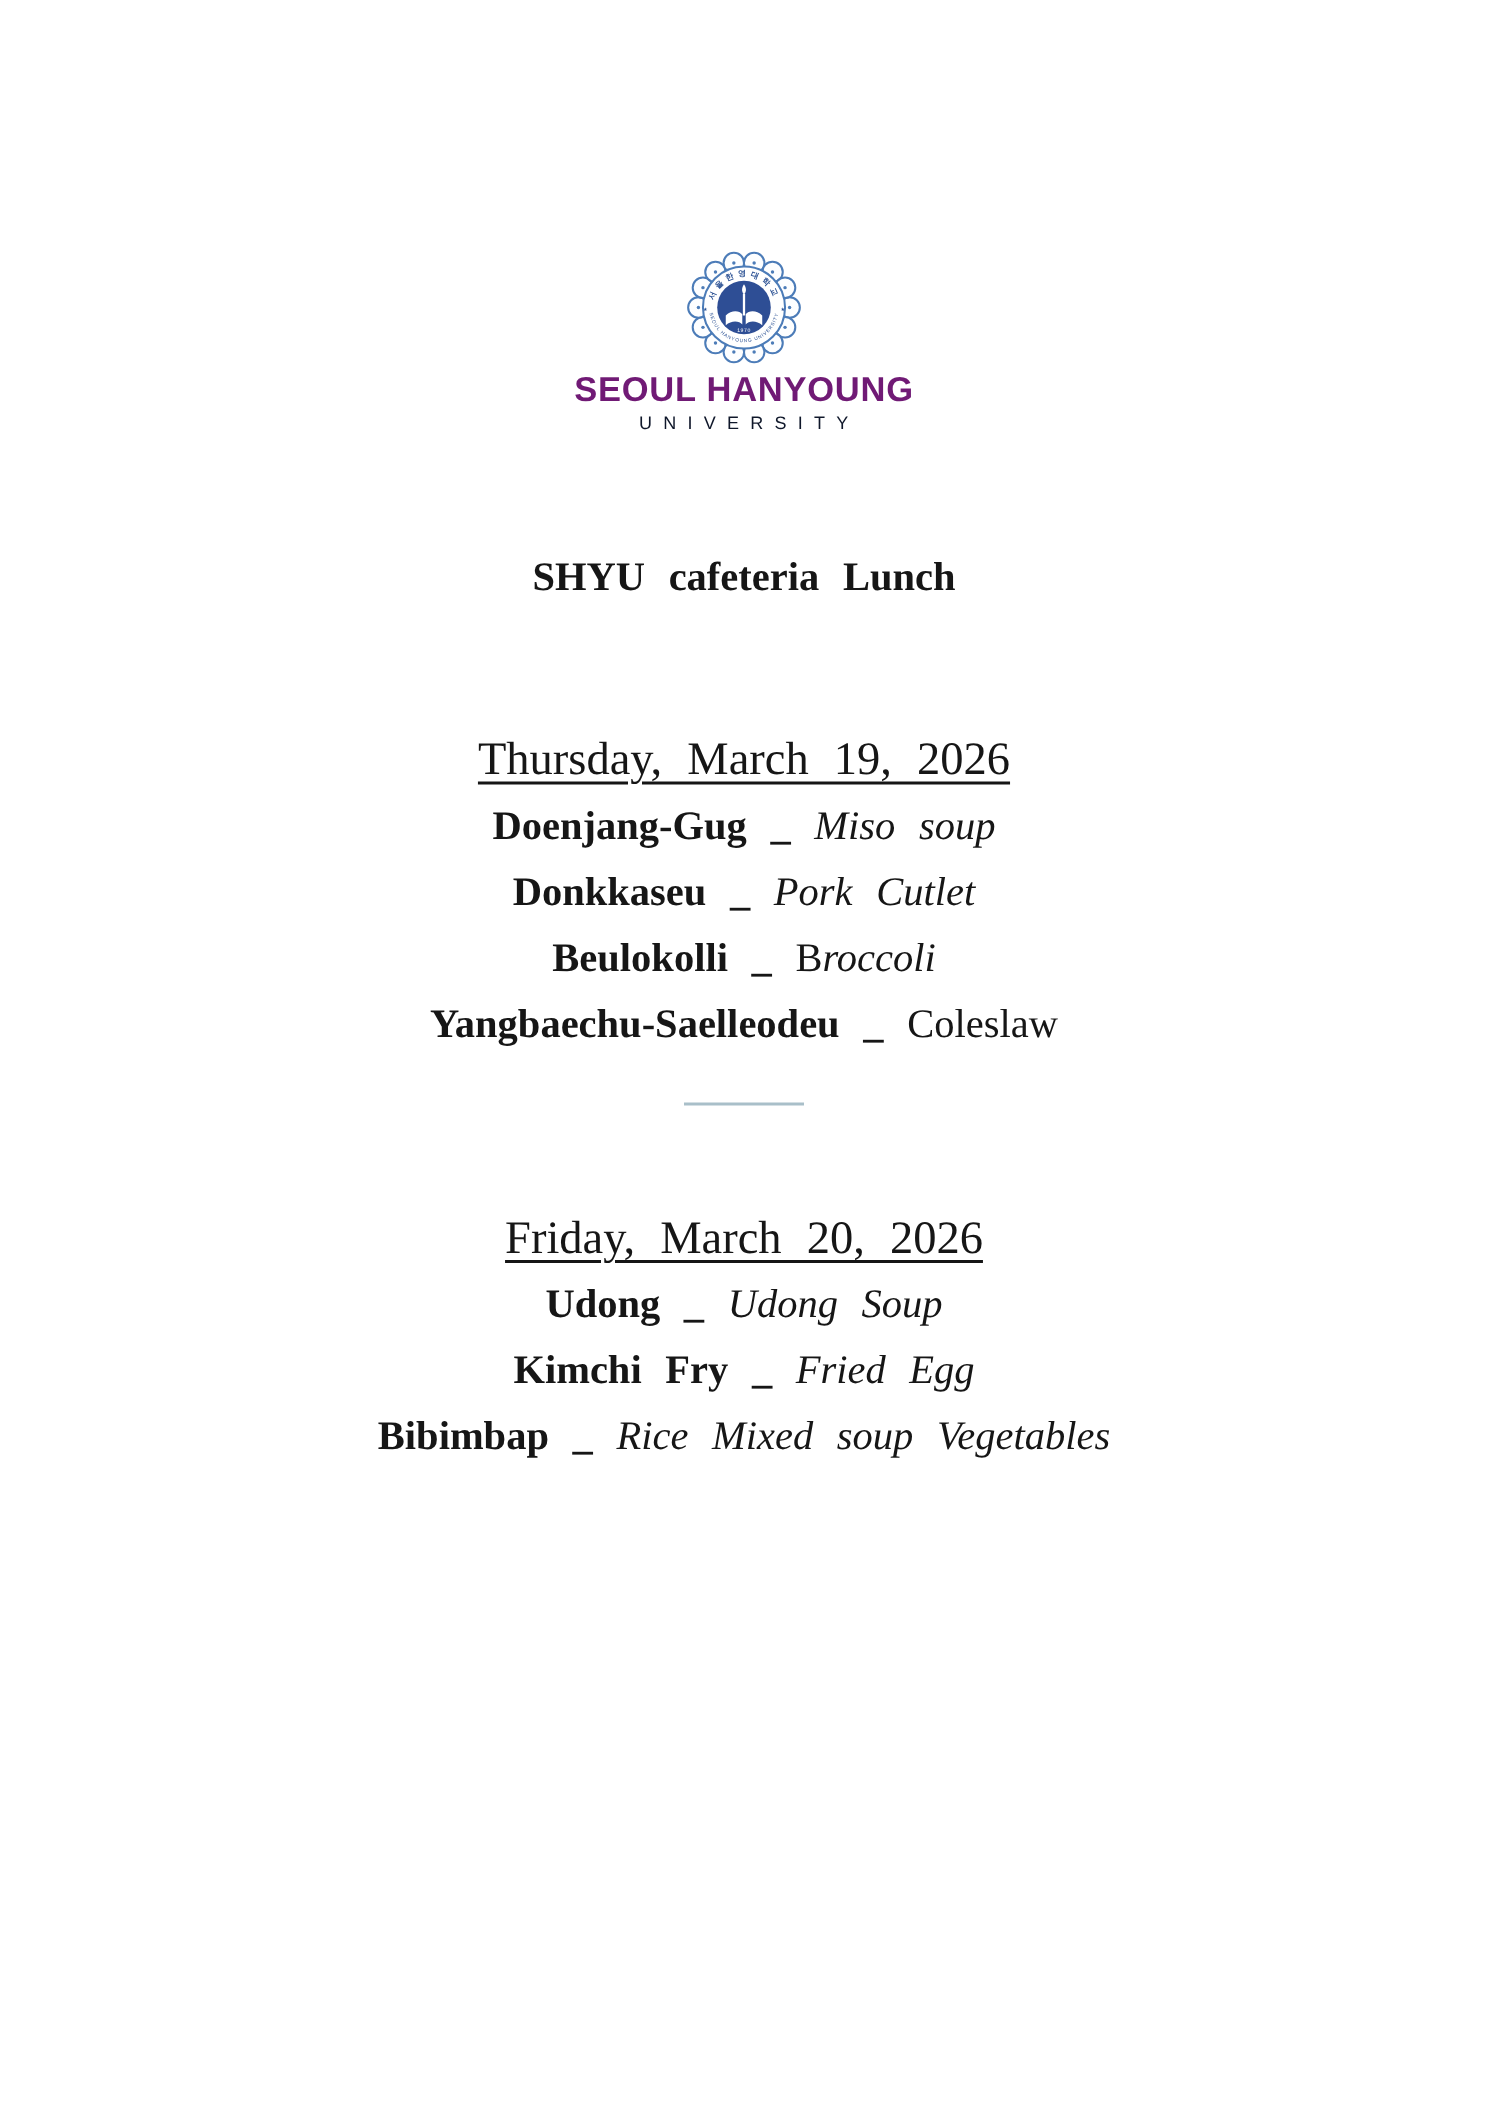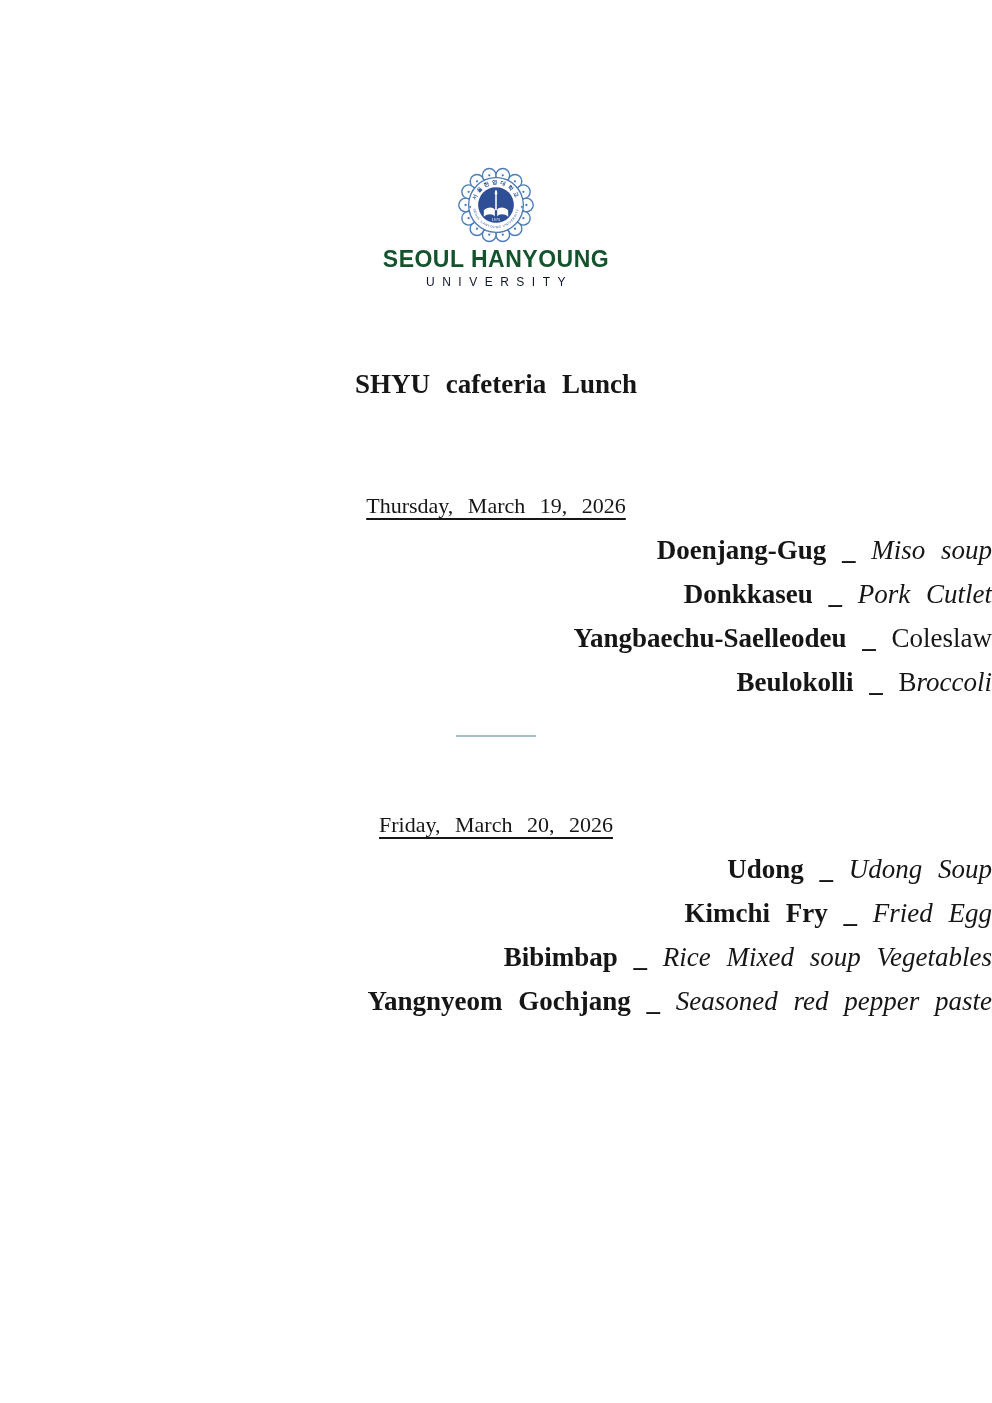--- a/index.html
+++ b/index.html
@@ -19,21 +19,21 @@
 
   
   .logo-block { padding-top: 167px; }
   .seal { width: 76px; height: 76px; display: block; margin: 0 auto; }
   .wm1 {
     margin-top: 3px;
     font-family: "Liberation Sans", sans-serif;
     font-weight: bold;
     font-size: 23px;
     letter-spacing: 0.5px;
-    color: #14532d;
+    color: #701a75;
   }
   .wm2 {
     margin-top: 2px;
     font-family: "Liberation Sans", sans-serif;
     font-size: 12px;
     letter-spacing: 7.5px;
     margin-left: 7px;
     color: #0f172a;
   }
 
@@ -43,34 +43,33 @@
     font-size: 27px;
     font-weight: bold;
     word-spacing: 9px;
     line-height: 44px;
     text-align: center;
   }
 
   
   .menu-days > .day-section:first-child { margin-top: 78px; }
   .day-heading {
-    font-size: 22px;
+    font-size: 31px;
     line-height: 44px;
     word-spacing: 9px;
   }
   .day-heading .underlined {
     text-decoration: underline;
     text-decoration-thickness: 1.5px;
     text-underline-offset: 5px;
   }
   .menu-line {
     font-size: 27px;
     line-height: 44px;
     word-spacing: 9px;
-    text-align: right;
   }
   .bold   { font-weight: bold; }
   .italic { font-style: italic; }
 
   .section-divider {
     width: 80px;
     height: 2px;
     background: #a9bfc9;
     margin: 31px auto 66px auto;
   }
@@ -145,26 +144,25 @@
     <div class="wm2">UNIVERSITY</div>
   </div>
 
   <h1 class="doc-title">SHYU cafeteria Lunch</h1>
 
   <div class="menu-days">
       <div class="day-section">
         <div class="day-heading"><span class="underlined">Thursday, March 19, 2026</span></div>
         <div class="menu-line"><span class="bold">Doenjang-Gug</span> <span class="bold">_</span> <span class="italic">Miso soup</span></div>
         <div class="menu-line"><span class="bold">Donkkaseu</span> <span class="bold">_</span> <span class="italic">Pork Cutlet</span></div>
+        <div class="menu-line"><span class="bold">Beulokolli</span> <span class="bold">_</span> <span>B</span><span class="italic">roccoli</span></div>
         <div class="menu-line"><span class="bold">Yangbaechu-Saelleodeu</span> <span class="bold">_</span> <span>Coleslaw</span></div>
-        <div class="menu-line"><span class="bold">Beulokolli</span> <span class="bold">_</span> <span>B</span><span class="italic">roccoli</span></div>
       </div>
       <div class="section-divider" style="background: rgb(169, 191, 201);"></div>
       <div class="day-section">
         <div class="day-heading"><span class="underlined">Friday, March 20, 2026</span></div>
         <div class="menu-line"><span class="bold">Udong</span> <span class="bold">_</span> <span class="italic">Udong Soup</span></div>
         <div class="menu-line"><span class="bold">Kimchi Fry</span> <span class="bold">_</span> <span class="italic">Fried Egg</span></div>
         <div class="menu-line"><span class="bold">Bibimbap</span> <span class="bold">_</span> <span class="italic">Rice Mixed soup Vegetables</span></div>
-        <div class="menu-line"><span class="bold">Yangnyeom Gochjang</span> <span class="bold">_</span> <span class="italic">Seasoned red pepper paste</span></div>
       </div>
     </div>
 
 </div>
 
 </body></html>

